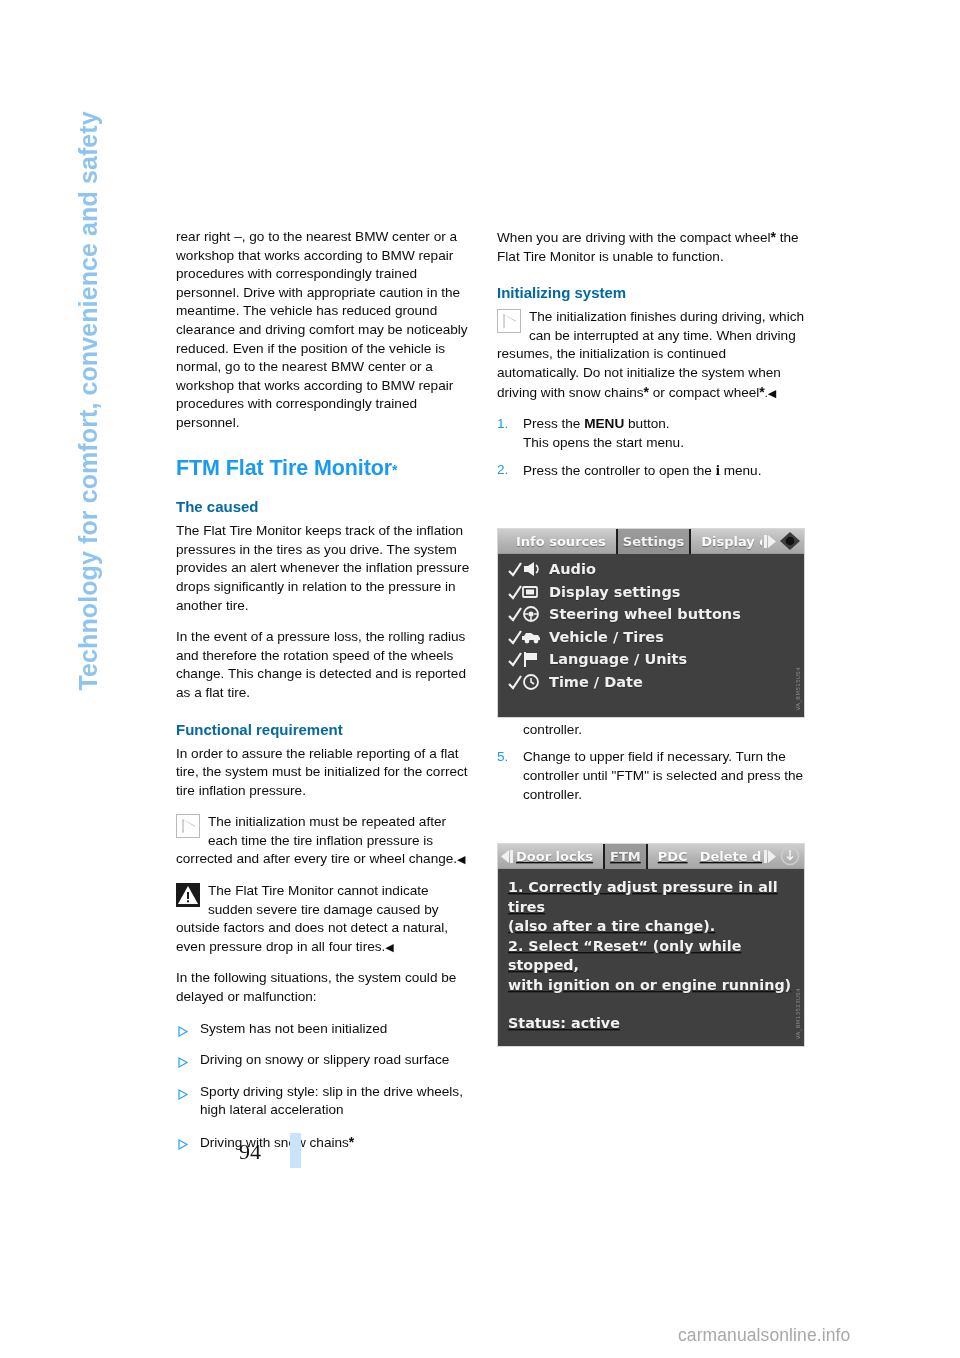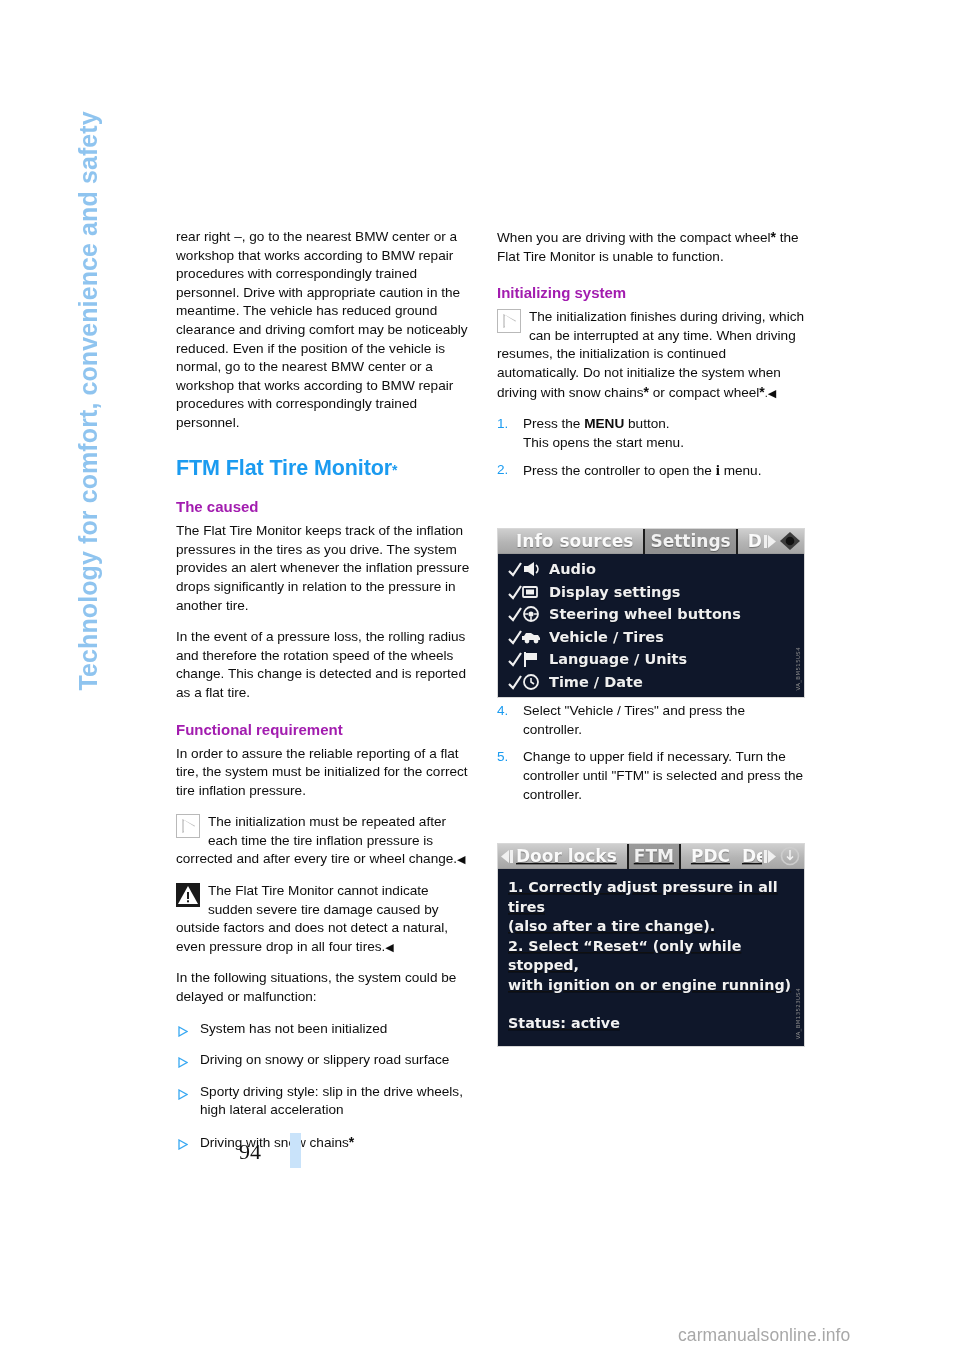--- a/index.html
+++ b/index.html
@@ -56,21 +56,21 @@
     font-size: 21.5px;
     font-weight: bold;
     color: #1b9bf0;
     margin: 24px 0 16px 0;
     line-height: 1.1;
     letter-spacing: -.1px;
   }
   h2.sub {
     font-size: 15px;
     font-weight: bold;
-    color: #a21caf;
+    color: #0369a1;
     margin: 18px 0 6px 0;
     line-height: 1.2;
   }
   .star { font-weight: bold; font-size: 14px; }
 
   .endmark { font-size: 11px; letter-spacing: 0; }
 
   
   .note { position: relative; padding-left: 0; margin-bottom: 13px; }
   .note .ic {
@@ -164,41 +164,41 @@
   .fig-bar .tabs {
     flex: 1;
     display: flex;
     align-items: center;
     gap: 8px;
     overflow: hidden;
     white-space: nowrap;
   }
   .fig-bar .tab {
     color: #fafafa;
-    font-size: 17px;
+    font-size: 13px;
     font-weight: bold;
     text-shadow: 0 1px 1px rgba(0,0,0,.35);
     padding: 0 2px;
   }
   .fig-bar .tab.sel {
     color: #f2f2f2;
     background: linear-gradient(to bottom,#9f9f9f,#8c8c8c);
     border: 2px solid #1d1d1d;
     border-radius: 3px;
     padding: 9px 5px;
     line-height: 19px;
   }
   .fig-bar .knob {
     width: 24px; height: 21px;
     margin-right: 2px;
     display: flex; align-items: center; justify-content: center;
   }
   .fig-body {
-    background: #0f172a;
-    padding: 4px 0 4px 0;
+    background: #404040;
+    padding: 4px 0 24px 0;
     position: relative;
   }
   .fig-row {
     display: flex;
     align-items: center;
     height: 22.5px;
     padding-left: 9px;
     color: #efefef;
     font-size: 14.5px;
     font-weight: bold;

